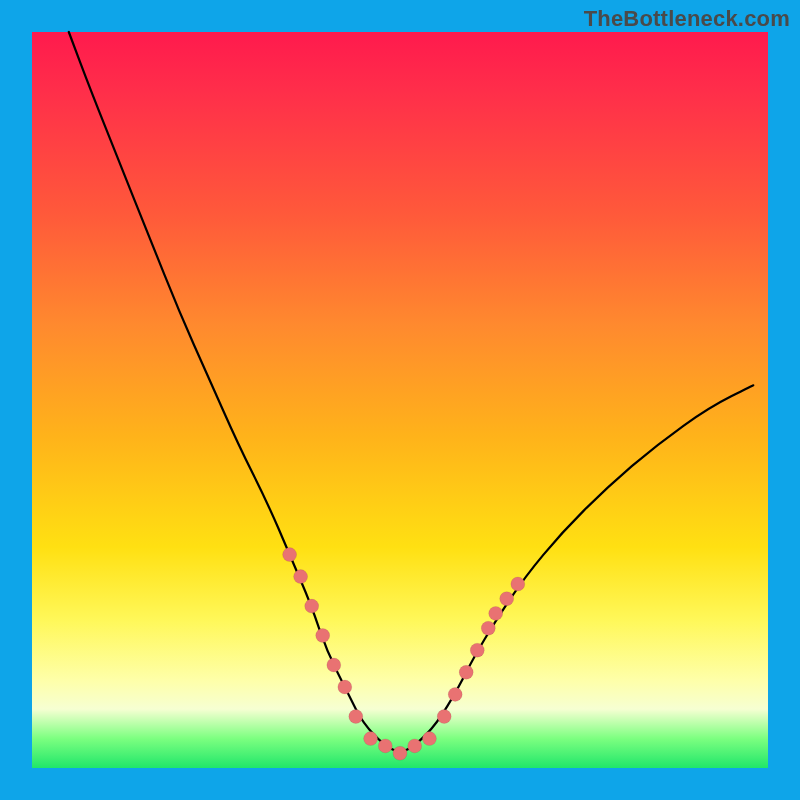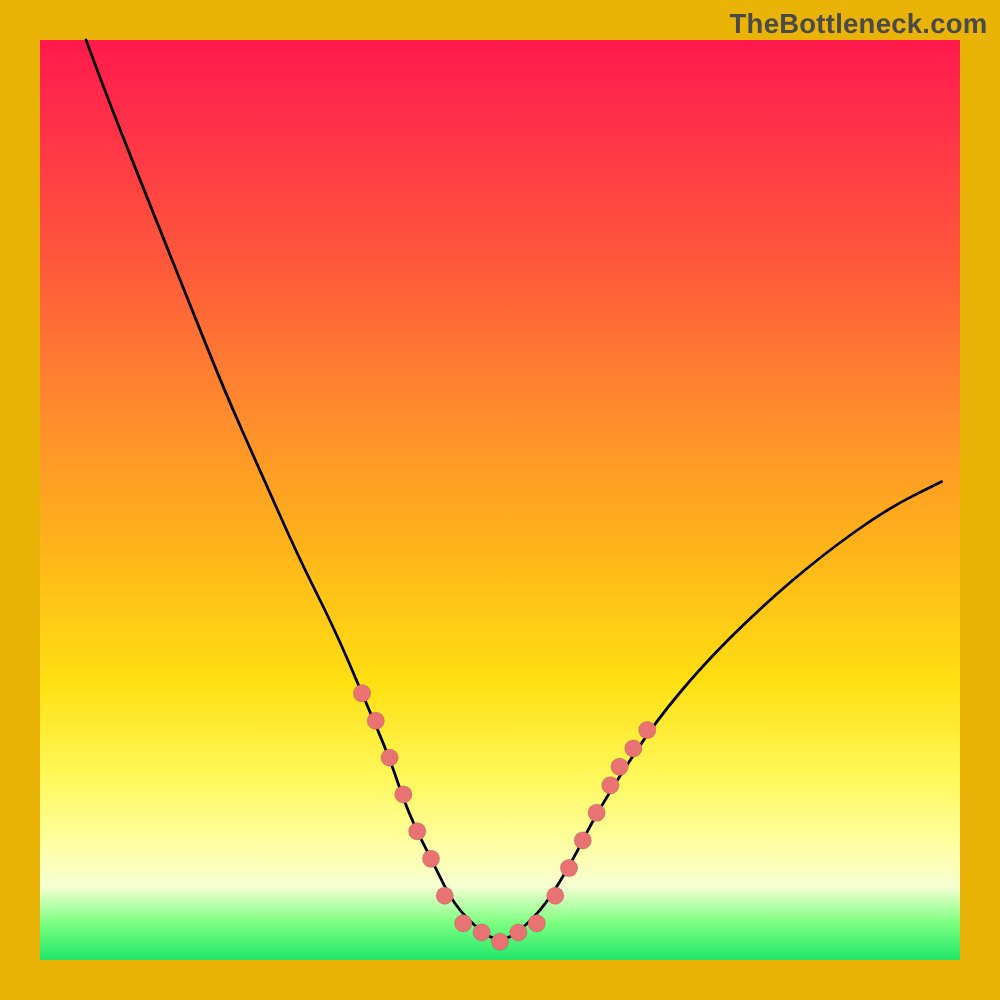--- a/index.html
+++ b/index.html
@@ -10,21 +10,21 @@
     background: #000;
     overflow: hidden;
     font-family: -apple-system, BlinkMacSystemFont, "Segoe UI", Arial, sans-serif;
   }
   .frame {
     position: absolute;
     left: 0;
     top: 0;
     width: 800px;
     height: 800px;
-    background: #eab308;
+    background: #0ea5e9;
   }
   .plot-area {
     position: absolute;
     left: 32px;
     top: 32px;
     width: 736px;
     height: 736px;
     
     background: linear-gradient(
       to bottom,

